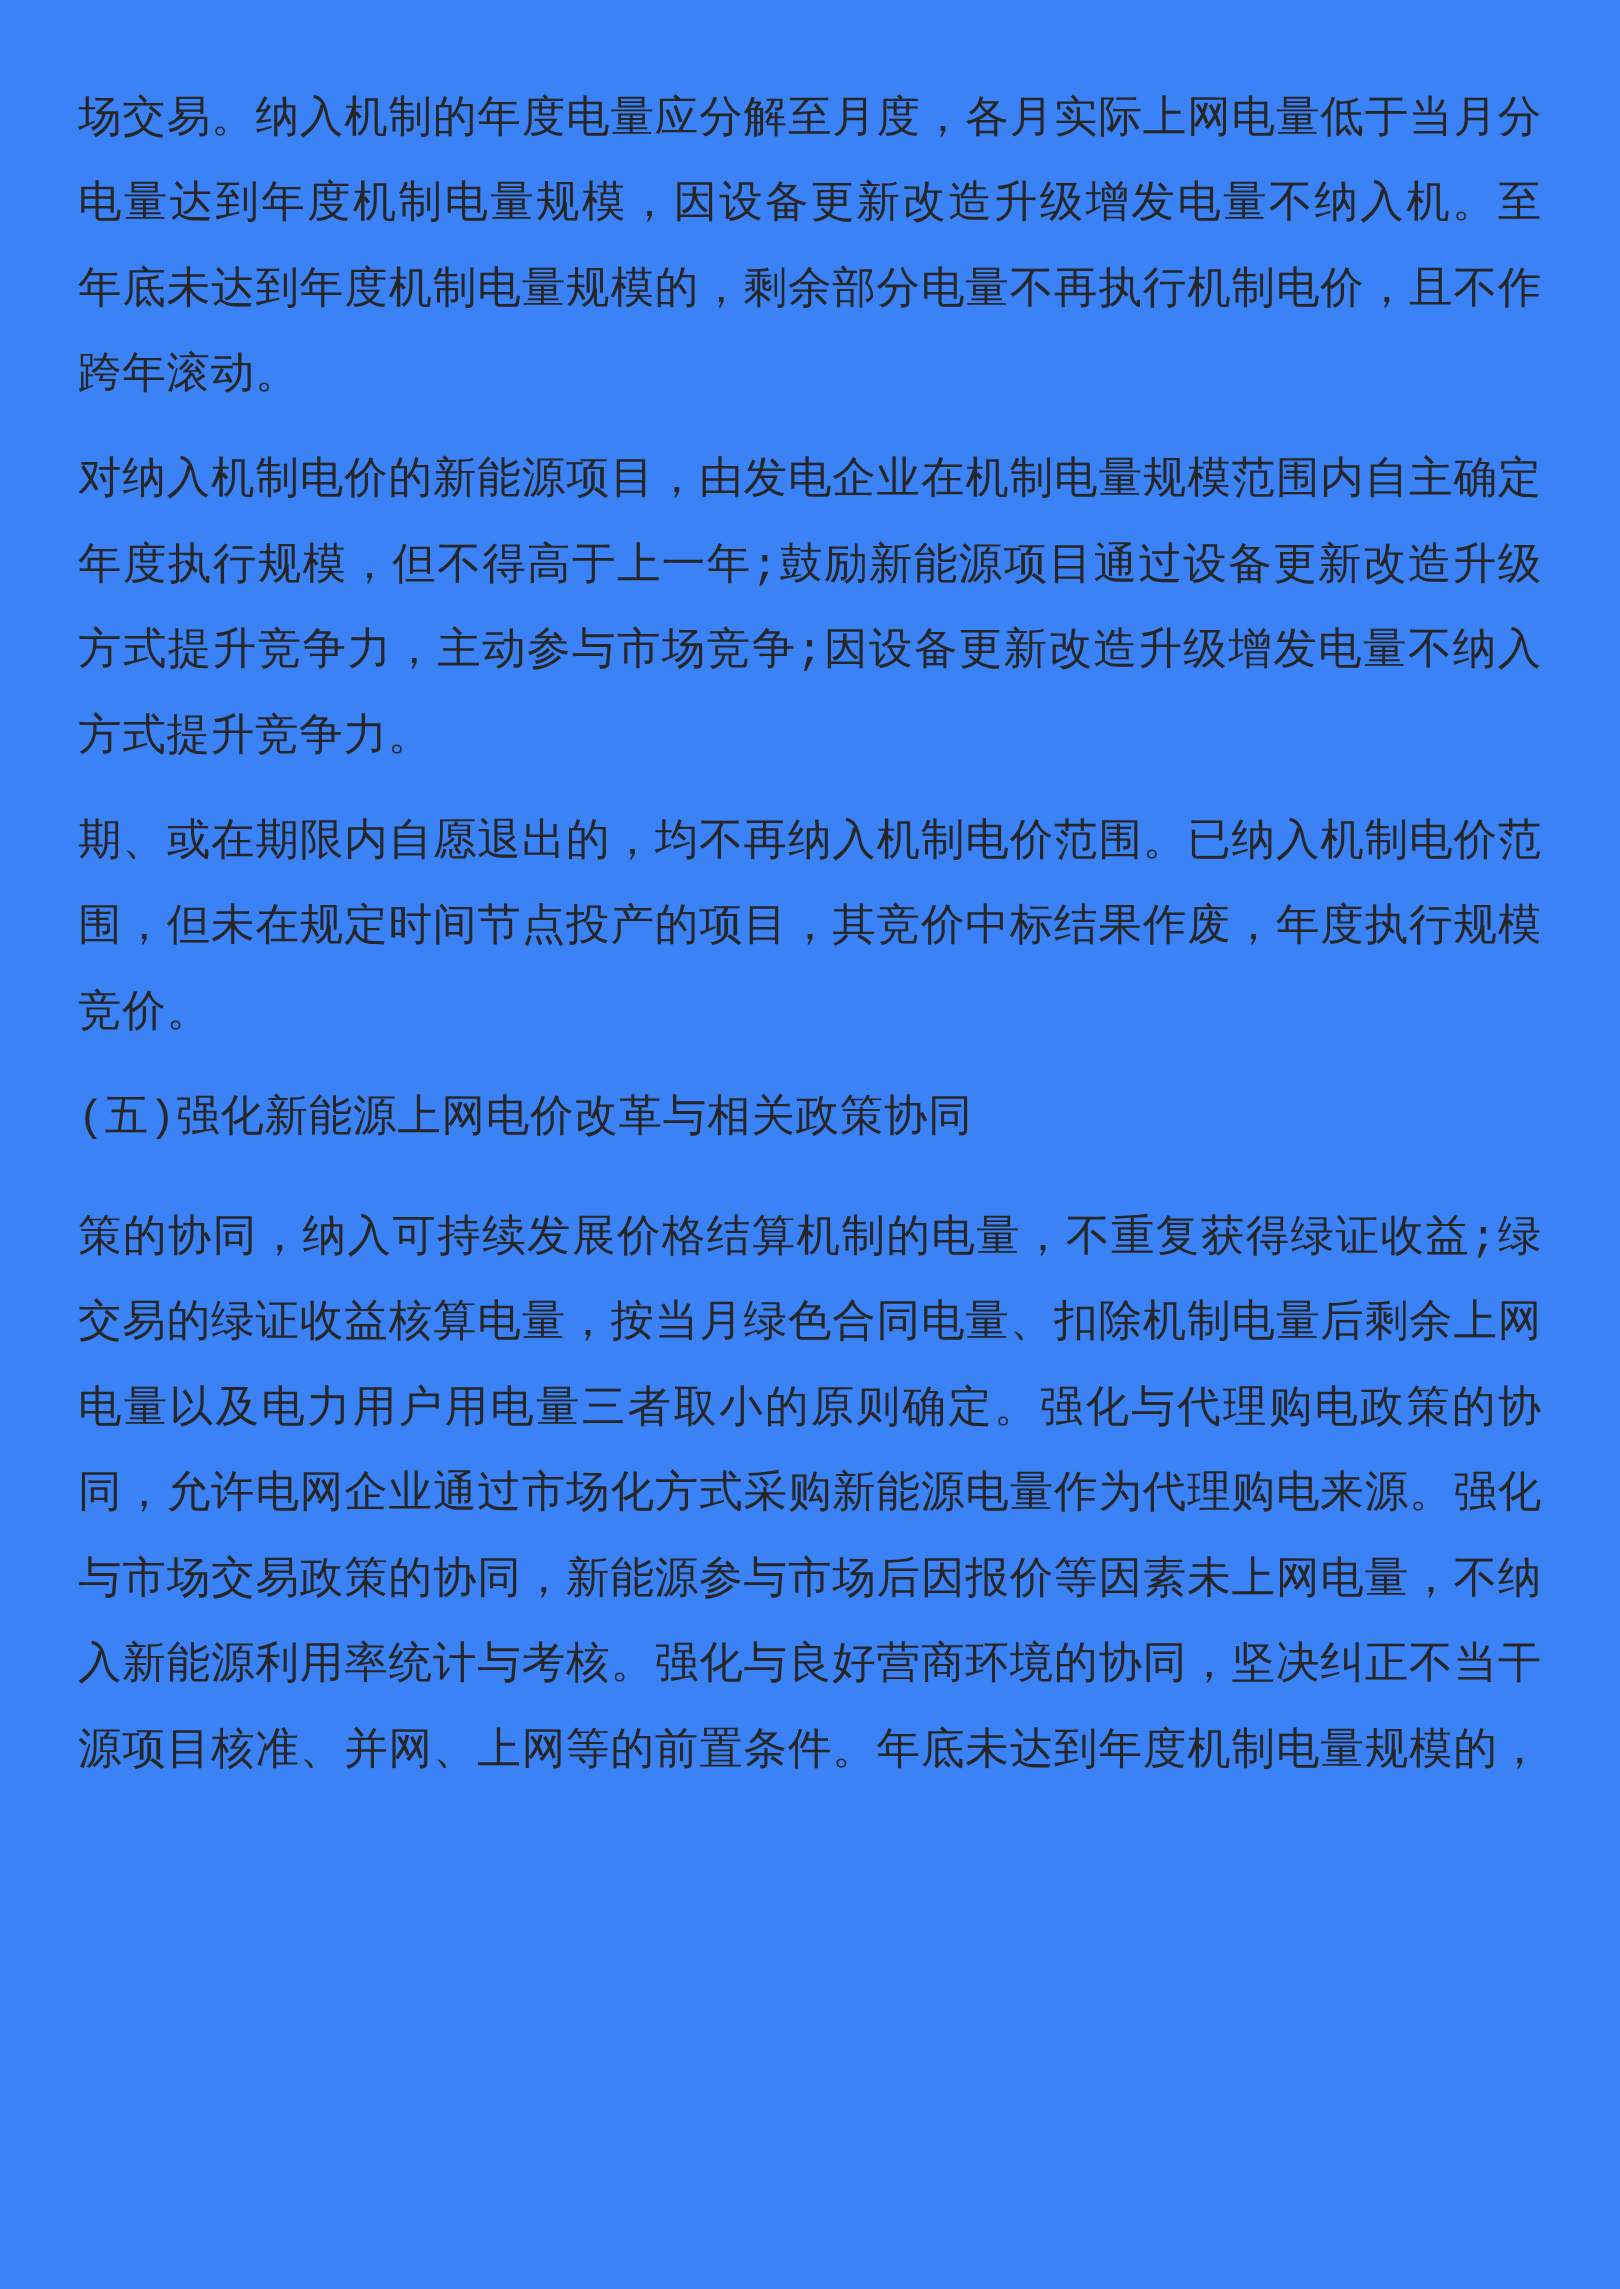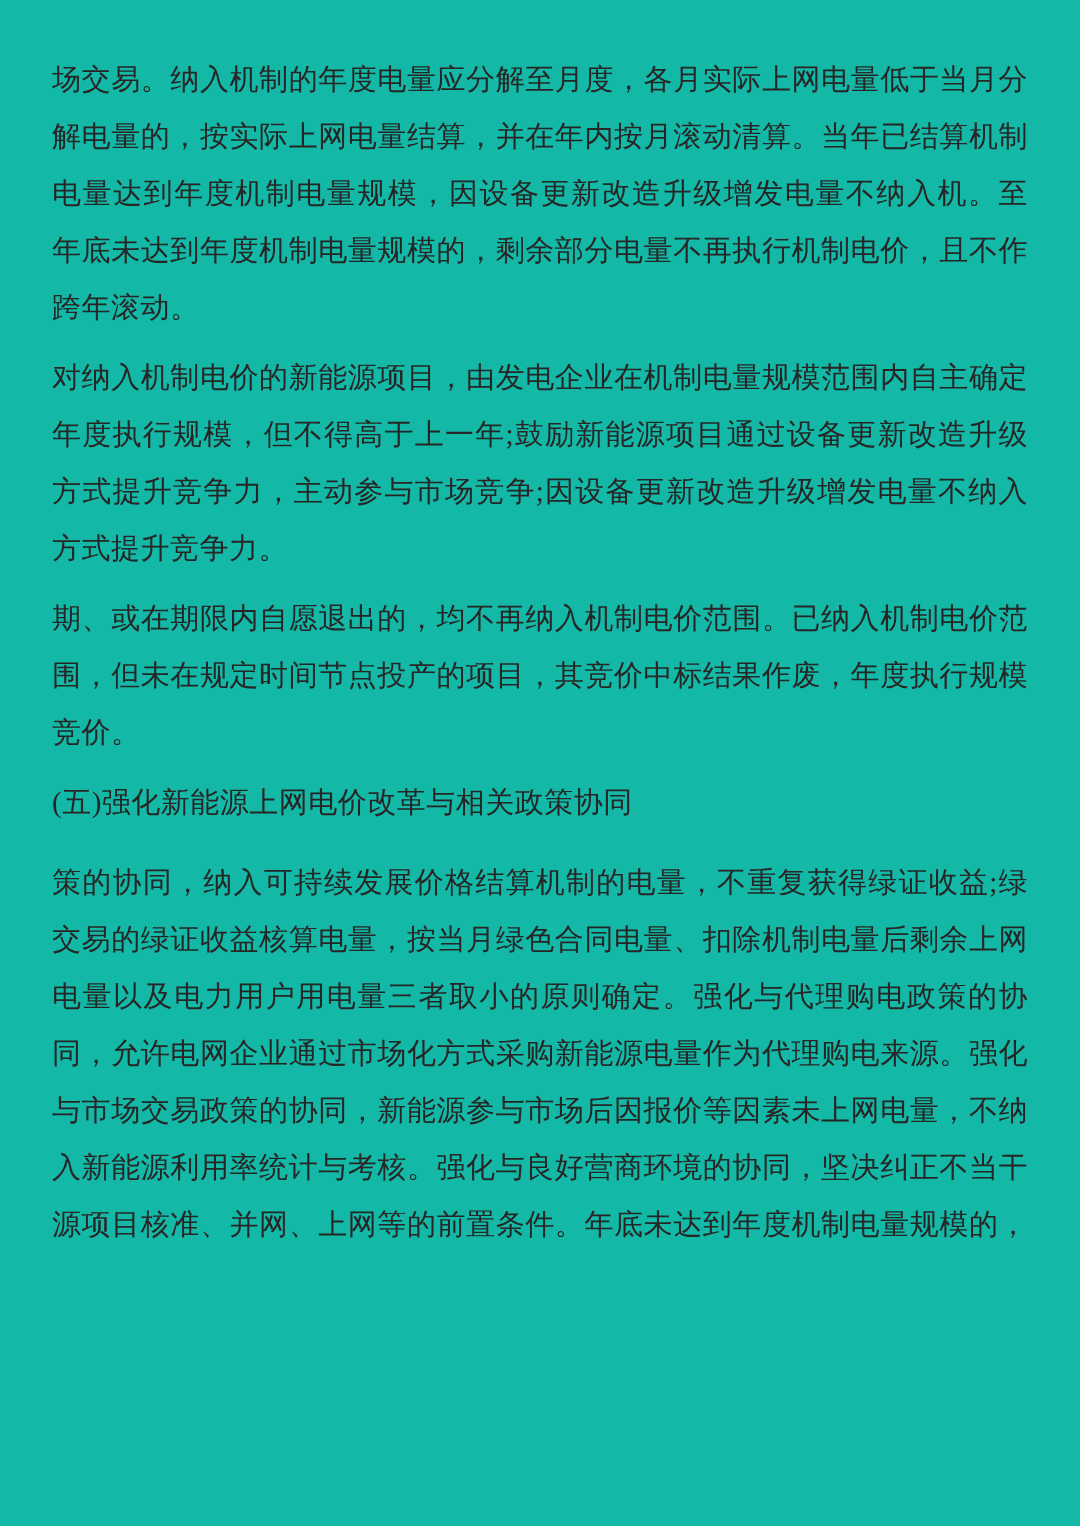--- a/index.html
+++ b/index.html
@@ -41,24 +41,23 @@
     text-align-last: left;
   }
   .heading .line {
     text-align: center;
     text-align-last: left;
   }
 </style>
 </head>
 <body>
 
-<div class="page" style="background: #14b8a6; color: rgb(38, 38, 38);">
+<div class="page" style="background: #3b82f6; color: rgb(38, 38, 38); font-family: Liberation Mono, monospace;">
   <div class="para body">
       <div class="line">场交易。纳入机制的年度电量应分解至月度，各月实际上网电量低于当月分</div>
-      <div class="line">解电量的，按实际上网电量结算，并在年内按月滚动清算。当年已结算机制</div>
       <div class="line">电量达到年度机制电量规模，因设备更新改造升级增发电量不纳入机。至</div>
       <div class="line">年底未达到年度机制电量规模的，剩余部分电量不再执行机制电价，且不作</div>
       <div class="line last">跨年滚动。</div>
     </div>
   <div class="para body">
       <div class="line">对纳入机制电价的新能源项目，由发电企业在机制电量规模范围内自主确定</div>
       <div class="line">年度执行规模，但不得高于上一年;鼓励新能源项目通过设备更新改造升级等</div>
       <div class="line">方式提升竞争力，主动参与市场竞争;因设备更新改造升级增发电量不纳入机</div>
       <div class="line last">方式提升竞争力。</div>
     </div>

